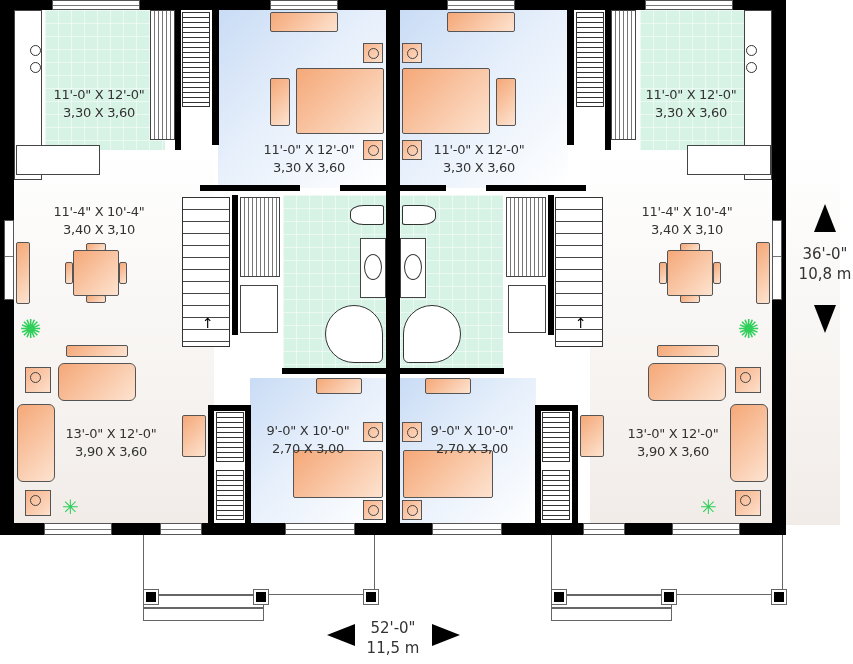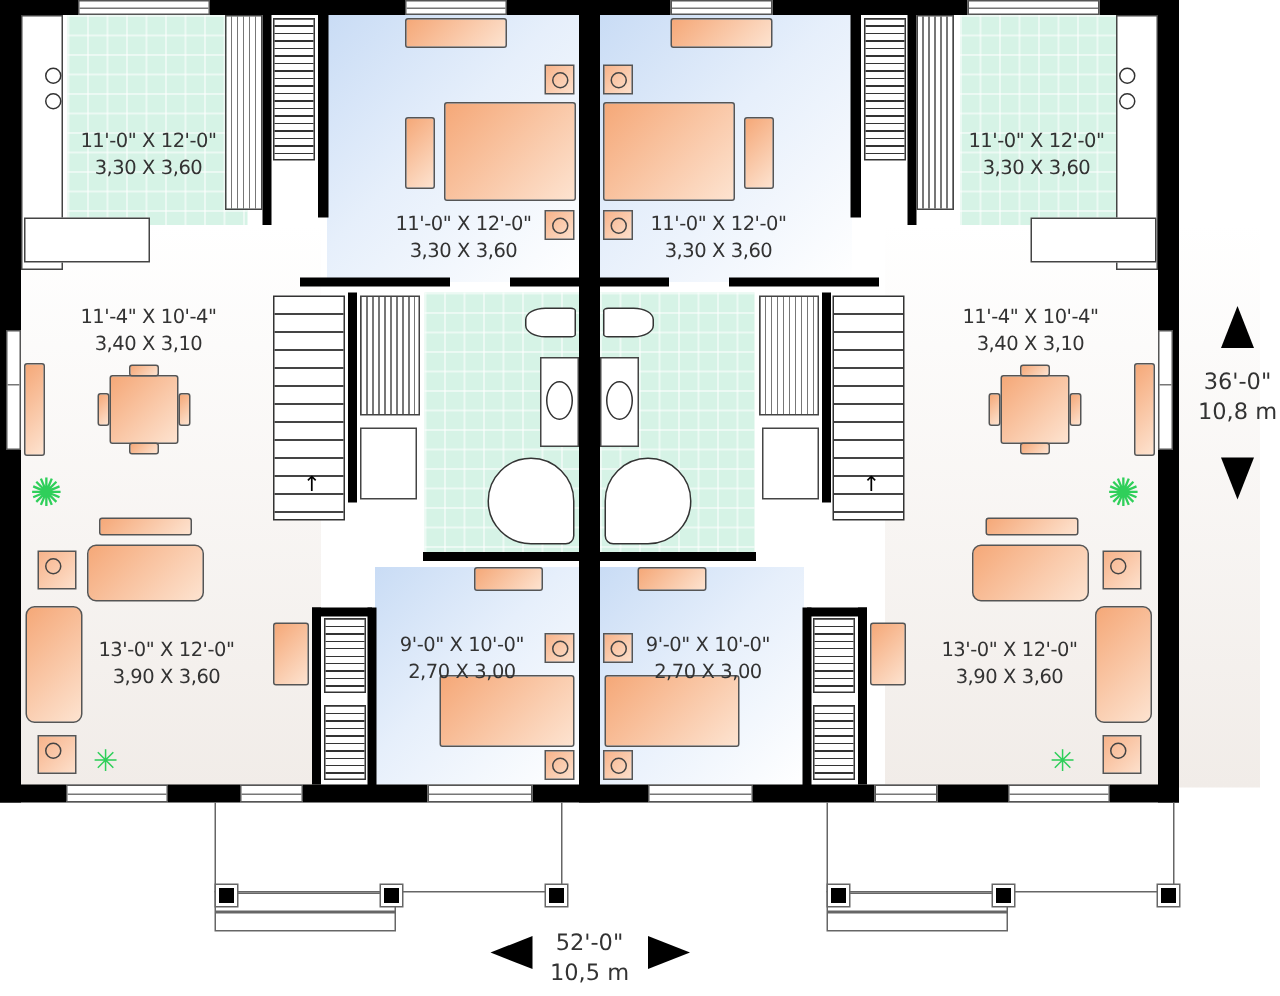--- a/index.html
+++ b/index.html
@@ -225,21 +225,21 @@
   <div class="porch" style="left:551px;top:535px;width:232px;height:60px;border-top:none;"></div>
   <div class="porch" style="left:551px;top:595px;width:121px;height:13px;"></div>
   <div class="porch" style="left:551px;top:608px;width:121px;height:13px;"></div>
   <div class="post" style="left:552px;top:590px;"></div>
   <div class="post" style="left:662px;top:590px;"></div>
   <div class="post" style="left:772px;top:590px;"></div>
 
   <div class="abs arrow-l" style="left:327px;top:624px;"></div>
   <div class="dim" style="left:358px;top:618px;width:70px;">
     <div>52'-0"</div>
-    <div>10,5 m</div>
+    <div>11,5 m</div>
   </div>
   <div class="abs arrow-r" style="left:432px;top:624px;"></div>
 
   <div class="abs arrow-u" style="left:814px;top:204px;"></div>
   <div class="dim" style="left:790px;top:244px;width:70px;">
     <div>36'-0"</div>
     <div>10,8 m</div>
   </div>
   <div class="abs arrow-d" style="left:814px;top:305px;"></div>
 

